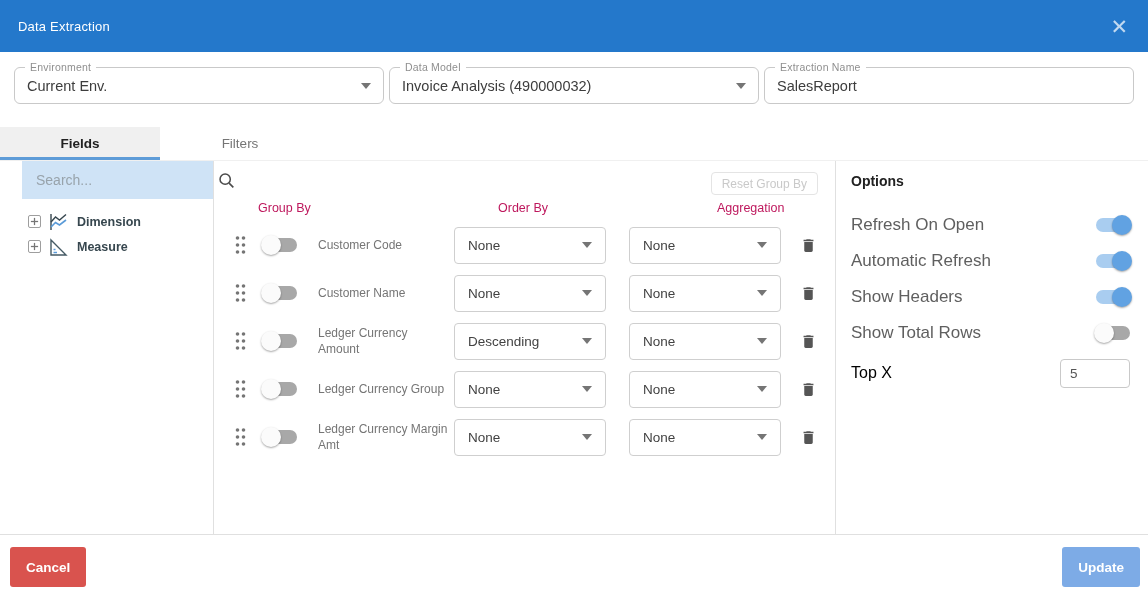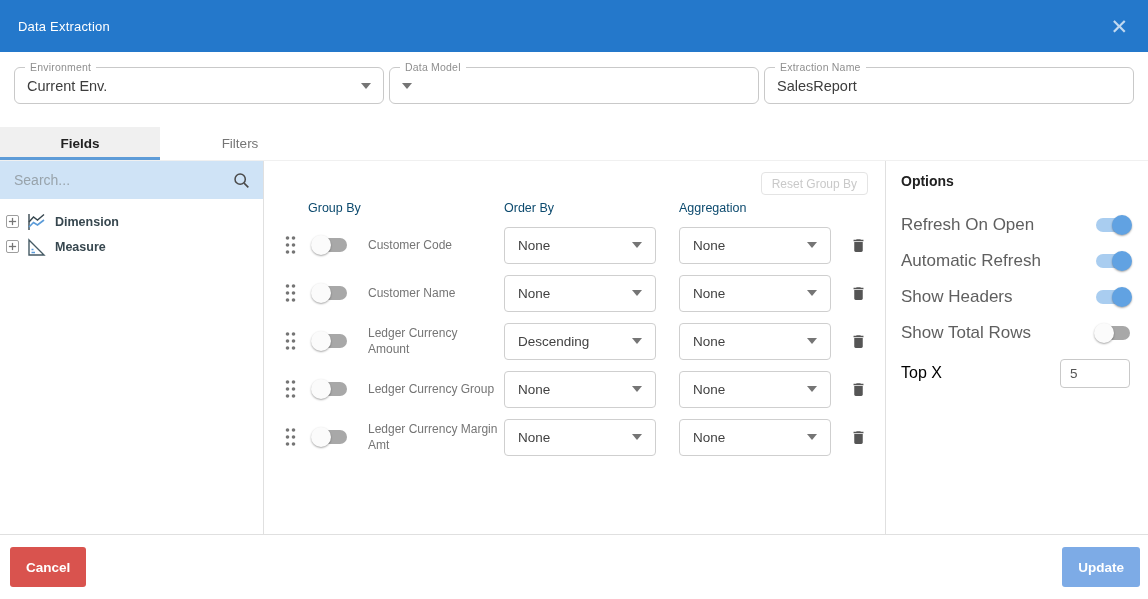--- a/index.html
+++ b/index.html
@@ -30,42 +30,42 @@
   .tabs-row { height: 34px; display: flex; flex: 0 0 auto; border-bottom: 1px solid #f0f0f0; }
   .tab { width: 160px; display: flex; align-items: center; justify-content: center;
     font-size: 13.5px; color: #757575; cursor: pointer; }
   .tab.active { background: #f0f0f0; color: #212121; font-weight: bold;
     box-shadow: inset 0 -3px 0 #5e9cd8; }
 
   
   .body { flex: 1 1 auto; display: flex; min-height: 0; }
 
   
-  .sidebar { width: 264px; border-right: 1px solid #e0e0e0; flex: 0 0 auto;
-    display: flex; flex-direction: column; }
+  .sidebar { width: 214px; border-right: 1px solid #e0e0e0; flex: 0 0 auto;
+    display: flex; flex-direction: column; padding-left: 22px; }
   .searchbar { height: 38px; background: #cfe3f6; display: flex; align-items: center;
     padding: 0 12px 0 14px; flex: 0 0 auto; }
   .searchbar input { flex: 1; border: none; outline: none; background: transparent;
     font-size: 14px; color: #3d3d3d; font-family: "Liberation Sans", sans-serif; }
   .searchbar input::placeholder { color: #98a3ab; }
   .tree { padding-top: 10px; }
   .tree-item { display: flex; align-items: center; height: 25px; padding-left: 6px; cursor: pointer; }
   .expand { width: 13px; height: 13px; border: 1px solid #9e9e9e; border-radius: 2px;
     display: flex; align-items: center; justify-content: center; flex: 0 0 auto; background: #fff; }
   .type-ic { margin-left: 5px; width: 24px; height: 22px; display: flex; align-items: center;
     justify-content: center; flex: 0 0 auto; }
   .tree-item .tlabel { margin-left: 7px; font-size: 12.5px; font-weight: bold; color: #37474f; }
 
   
   .main { width: 622px; flex: 0 0 auto; border-right: 1px solid #e0e0e0; padding-top: 11px; }
   .reset-row { display: flex; justify-content: flex-end; padding-right: 17px; }
   .reset-btn { height: 23px; padding: 0 10px; border: 1px solid #e4e4e4; border-radius: 4px;
     background: #fff; color: #c9c9c9; font-size: 12px; font-family: "Liberation Sans", sans-serif;
     cursor: default; }
-  .col-heads { display: flex; padding-left: 44px; margin-top: 6px; font-size: 12.5px; color: #0c4a6e; }
+  .col-heads { display: flex; padding-left: 44px; margin-top: 6px; font-size: 12.5px; color: #be185d; gap: 44px; }
   .col-heads .ch1 { width: 196px; }
   .col-heads .ch2 { width: 175px; }
   .rows { margin-top: 6px; }
   .frow { height: 48px; display: flex; align-items: center; }
   .drag { margin-left: 20px; width: 14px; display: flex; cursor: grab; flex: 0 0 auto; }
   .tgl { position: relative; width: 34px; height: 14px; border-radius: 7px; margin-left: 15px;
     flex: 0 0 auto; cursor: pointer; }
   .tgl .knob { position: absolute; top: -3px; width: 20px; height: 20px; border-radius: 50%;
     box-shadow: 0 1px 2px rgba(0,0,0,.35); }
   .tgl.off { background: #a8a8a8; }
@@ -112,20 +112,21 @@
   </div>
 
   <div class="form-row">
     <div class="ofield">
       <span class="flab">Environment</span>
       <span class="fval">Current Env.</span>
       <span class="caret"></span>
     </div>
     <div class="ofield">
       <span class="flab">Data Model</span>
+      <span class="fval">Invoice Analysis (490000032)</span>
       <span class="caret"></span>
     </div>
     <div class="ofield">
       <span class="flab">Extraction Name</span>
       <span class="fval">SalesReport</span>
     </div>
   </div>
 
   <div class="tabs-row">
       <div class="tab active">Fields</div>

